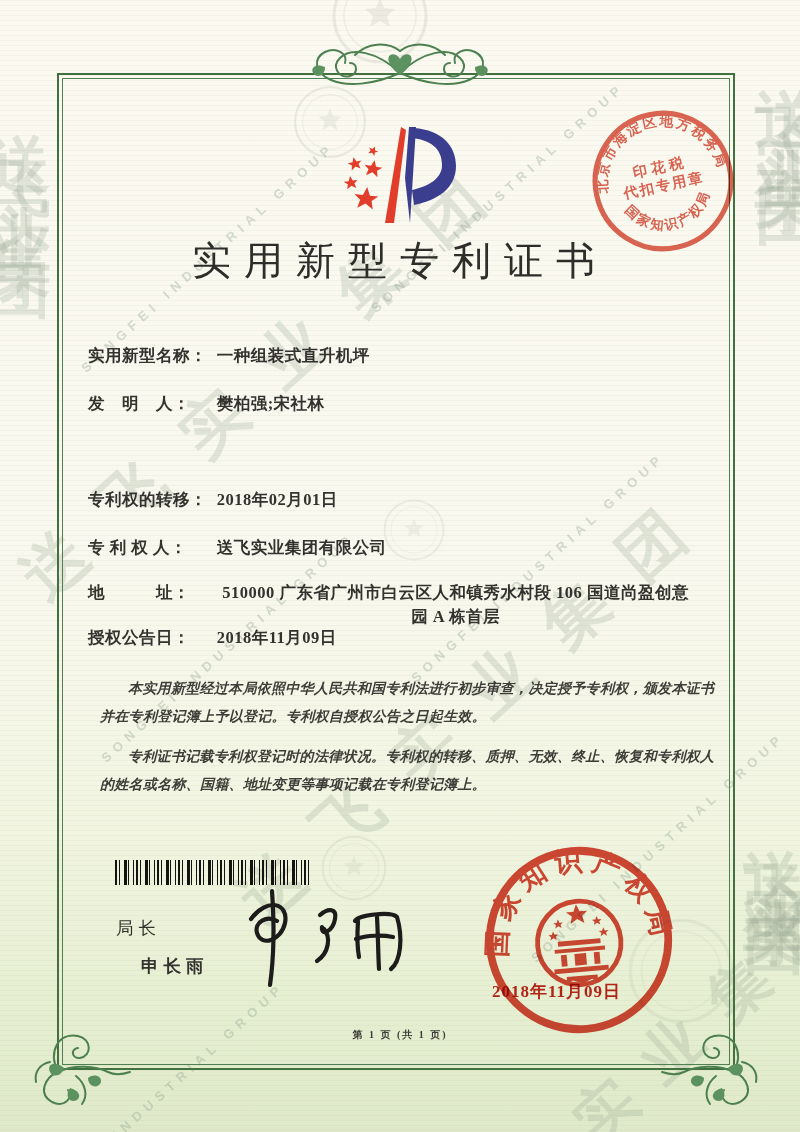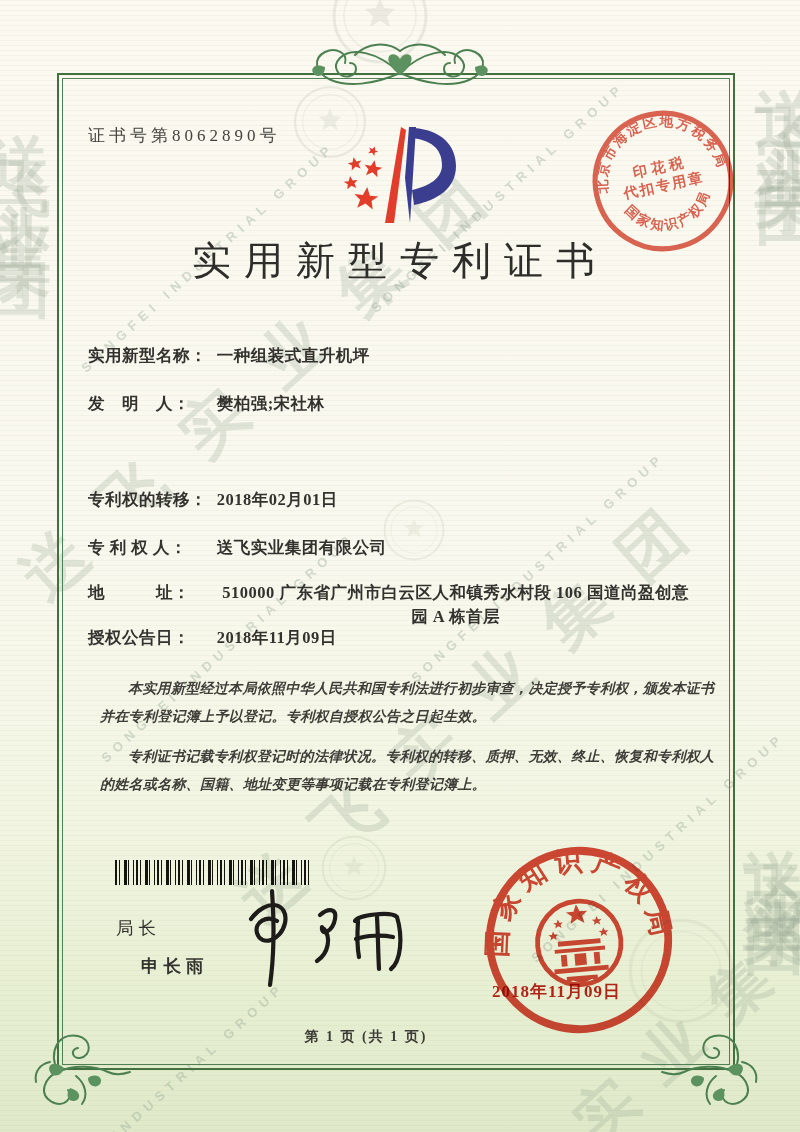--- a/index.html
+++ b/index.html
@@ -52,22 +52,22 @@
   .signer-name{position:absolute;z-index:3;left:113px;top:954px;font-size:17.5px;
     letter-spacing:5px;font-weight:600;padding-left:28px;}
   .sig{position:absolute;z-index:4;left:225px;top:885px;}
   .seal{position:absolute;z-index:5;left:482px;top:843px;transform:rotate(-5deg);
     opacity:0.92;mix-blend-mode:multiply;}
   .seal-date{position:absolute;z-index:6;left:492px;top:980px;width:170px;
     font-size:17px;font-weight:600;color:#c4271b;letter-spacing:1px;
     mix-blend-mode:multiply;}
   .tax{position:absolute;z-index:5;left:588px;top:106px;transform:rotate(-12deg);
     opacity:0.85;mix-blend-mode:multiply;}
-  .footer{position:absolute;z-index:3;left:0;top:1028px;width:732px;
-    text-align:center;font-size:14px;letter-spacing:2px;color:#3c3b35;font-weight:600;}
+  .footer{position:absolute;z-index:3;left:0;top:1028px;width:800px;
+    text-align:center;font-size:10px;letter-spacing:2px;color:#3c3b35;font-weight:600;}
 </style>
 </head>
 <body>
 
 <div class="sheet">
 
   <div class="wm wm-cn wm-vert" style="left:-22px;top:84px;font-size:62px;letter-spacing:26px;">送飞实业集团</div>
   <div class="wm wm-cn wm-vert" style="left:744px;top:36px;font-size:64px;letter-spacing:20px;">送飞实业集团</div>
   <div class="wm wm-cn wm-vert" style="left:732px;top:800px;font-size:62px;letter-spacing:14px;">送飞实业集团</div>
   <div class="wm wm-cn" style="left:-50px;top:330px;font-size:64px;letter-spacing:42px;transform:rotate(-42deg);">送飞实业集团</div>
@@ -147,21 +147,20 @@
         <path d="M20,40 C10,42 4,50 6,60"></path>
       </g>
       <g fill="#5c9160">
         <path d="M34,46 C26,38 16,42 20,50 C23,56 32,54 34,46 Z"></path>
         <path d="M58,56 C66,50 74,56 70,62 C66,67 58,64 58,56 Z"></path>
         <path d="M40,66 C34,74 40,82 47,78 C52,74 48,68 40,66 Z"></path>
       </g>
     </g>
   </svg>
 
-  <div class="cert-no">证书号第8062890号</div>
 
   <svg class="logo" width="116" height="98" viewBox="0 0 116 98">
     <g fill="#e23c2a">
       <path d="M0,-1 L0.29,-0.31 1,-0.31 0.48,0.12 0.65,0.81 0,0.38 -0.65,0.81 -0.48,0.12 -1,-0.31 -0.29,-0.31 Z" transform="translate(29,25) scale(5) rotate(25)"></path>
       <path d="M0,-1 L0.29,-0.31 1,-0.31 0.48,0.12 0.65,0.81 0,0.38 -0.65,0.81 -0.48,0.12 -1,-0.31 -0.29,-0.31 Z" transform="translate(11,38) scale(7) rotate(-12)"></path>
       <path d="M0,-1 L0.29,-0.31 1,-0.31 0.48,0.12 0.65,0.81 0,0.38 -0.65,0.81 -0.48,0.12 -1,-0.31 -0.29,-0.31 Z" transform="translate(29,43) scale(9) rotate(10)"></path>
       <path d="M0,-1 L0.29,-0.31 1,-0.31 0.48,0.12 0.65,0.81 0,0.38 -0.65,0.81 -0.48,0.12 -1,-0.31 -0.29,-0.31 Z" transform="translate(7,57) scale(7) rotate(-8)"></path>
       <path d="M0,-1 L0.29,-0.31 1,-0.31 0.48,0.12 0.65,0.81 0,0.38 -0.65,0.81 -0.48,0.12 -1,-0.31 -0.29,-0.31 Z" transform="translate(22,73) scale(12) rotate(6)"></path>
       <polygon points="57,1 62,4 50,97 41,97"></polygon>
     </g>

